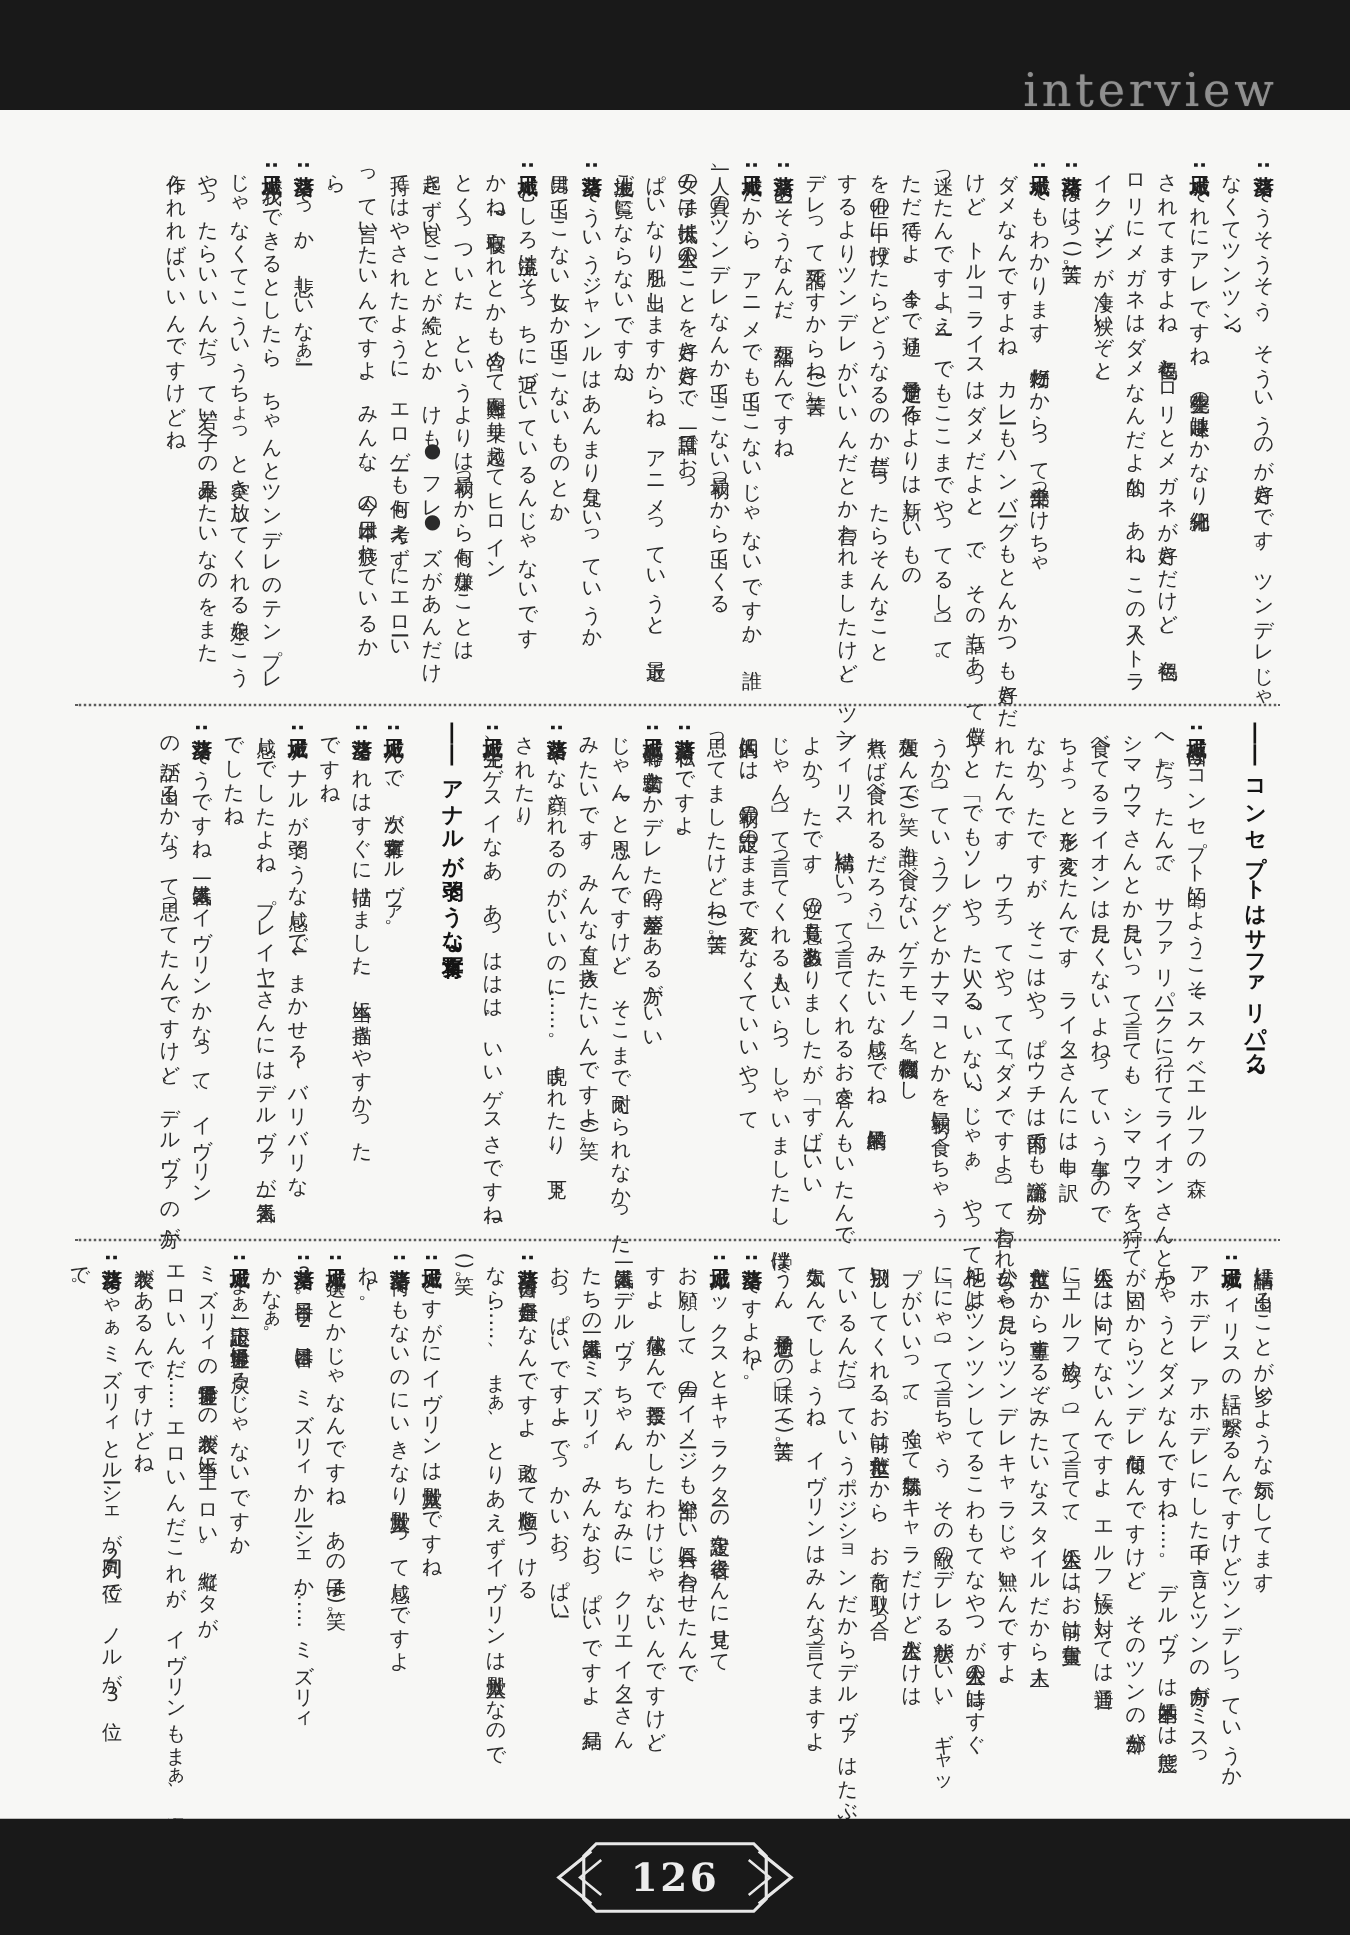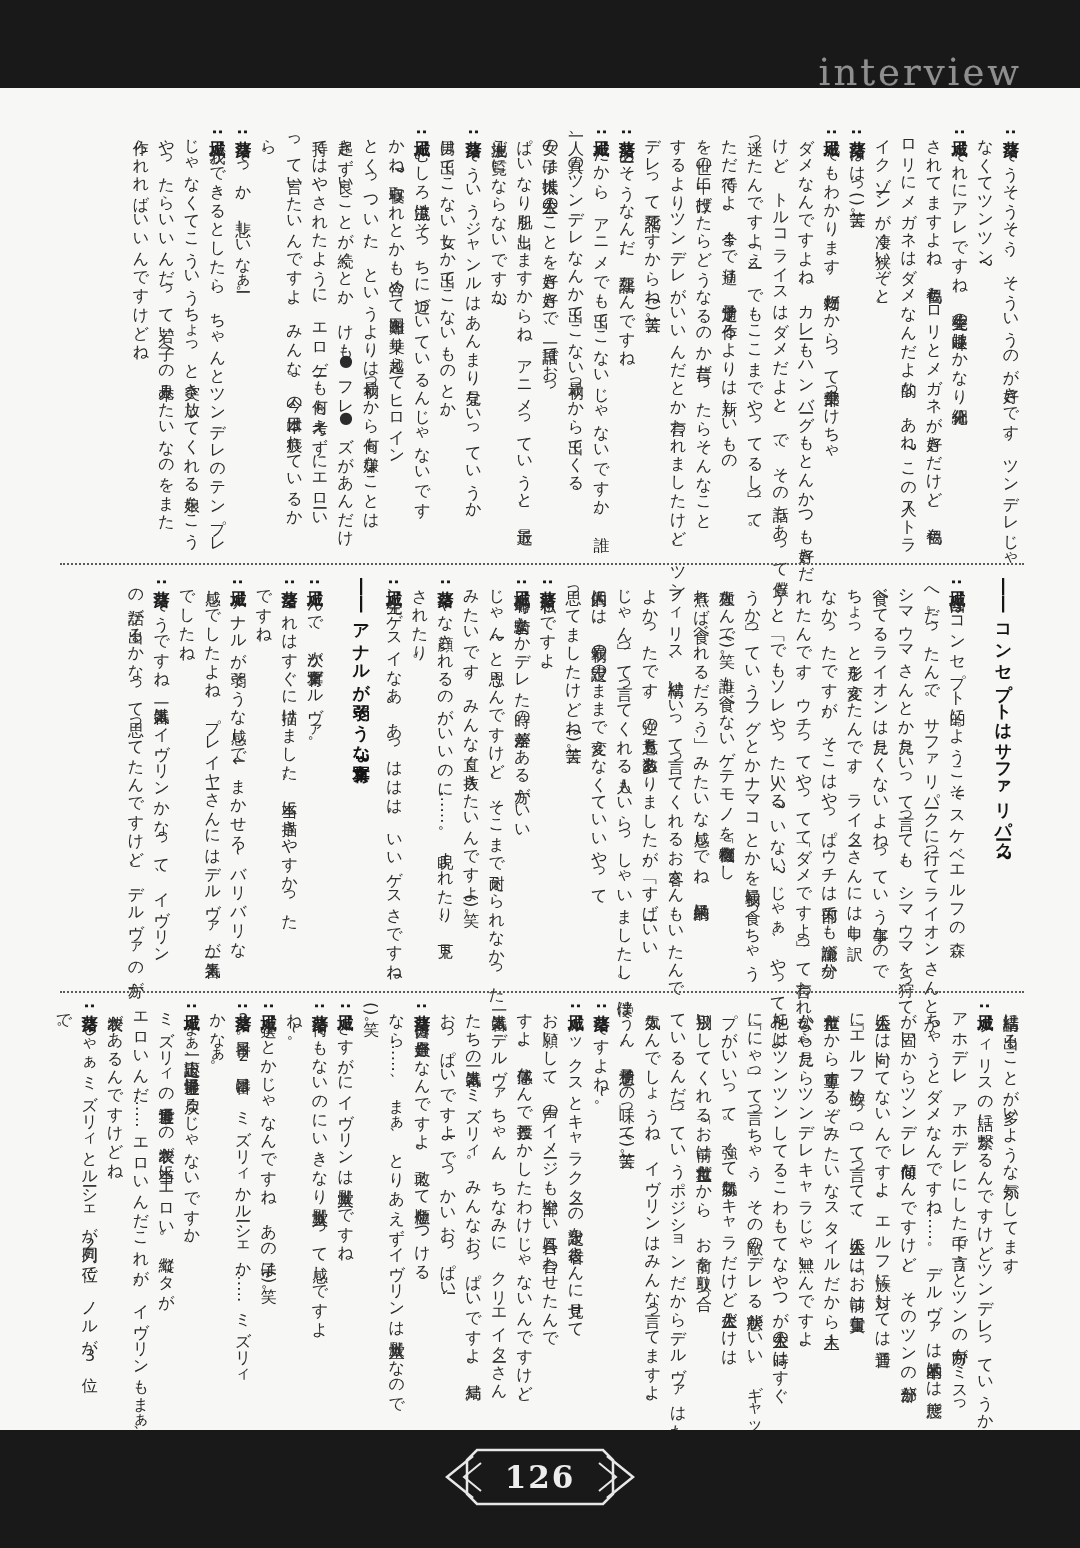--- a/index.html
+++ b/index.html
@@ -4,21 +4,21 @@
 <style>
   html,body{margin:0;padding:0;}
   body{
     width:1080px;height:1548px;position:relative;overflow:hidden;
     background:#f7f7f5;
     font-family:"DejaVu Sans",sans-serif;
   }
   
   .band-black{position:absolute;left:0;right:0;background:#191919;}
   .band-top{top:0;height:88px;text-align:center;}
-  .band-bottom{bottom:0;height:118px;}
+  .band-bottom{bottom:0;height:93px;}
   .interview-label{
     position:absolute;right:58px;bottom:-6px;
     font-family:"DejaVu Serif",serif;
     font-size:37px;letter-spacing:3px;color:#8f8f8f;
     text-shadow:0 0 1px #555;
   }
   
   .badge-wrap{position:absolute;left:50%;top:14px;transform:translateX(-50%);}
   .badge-num{
     font-family:"DejaVu Serif",serif;font-weight:bold;

